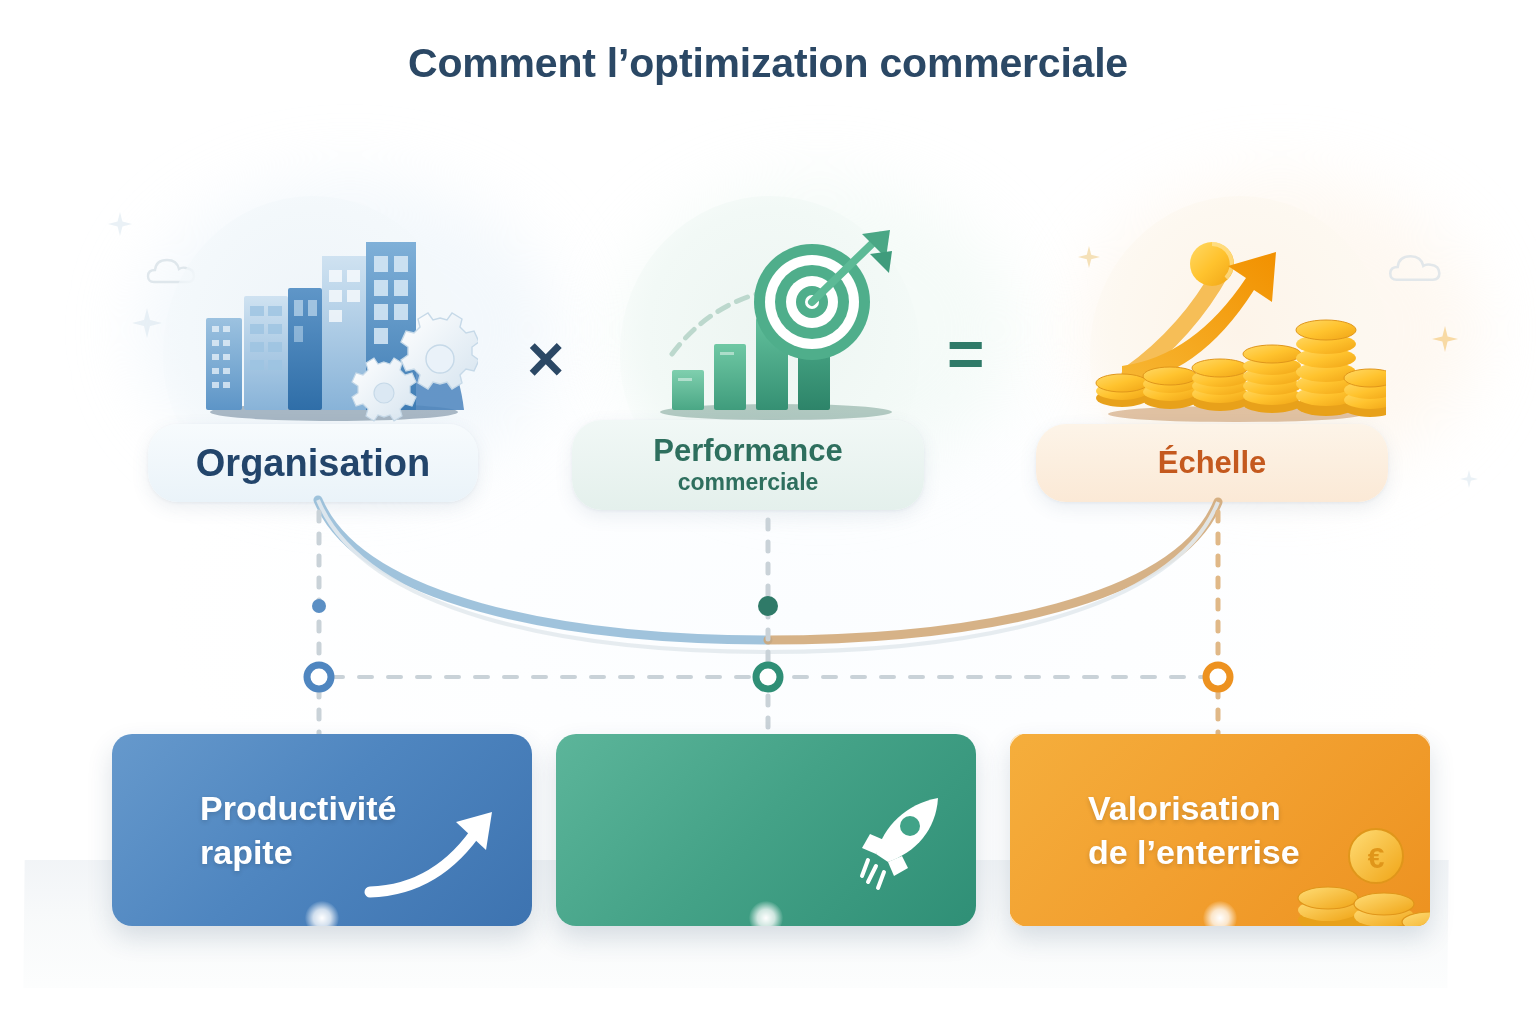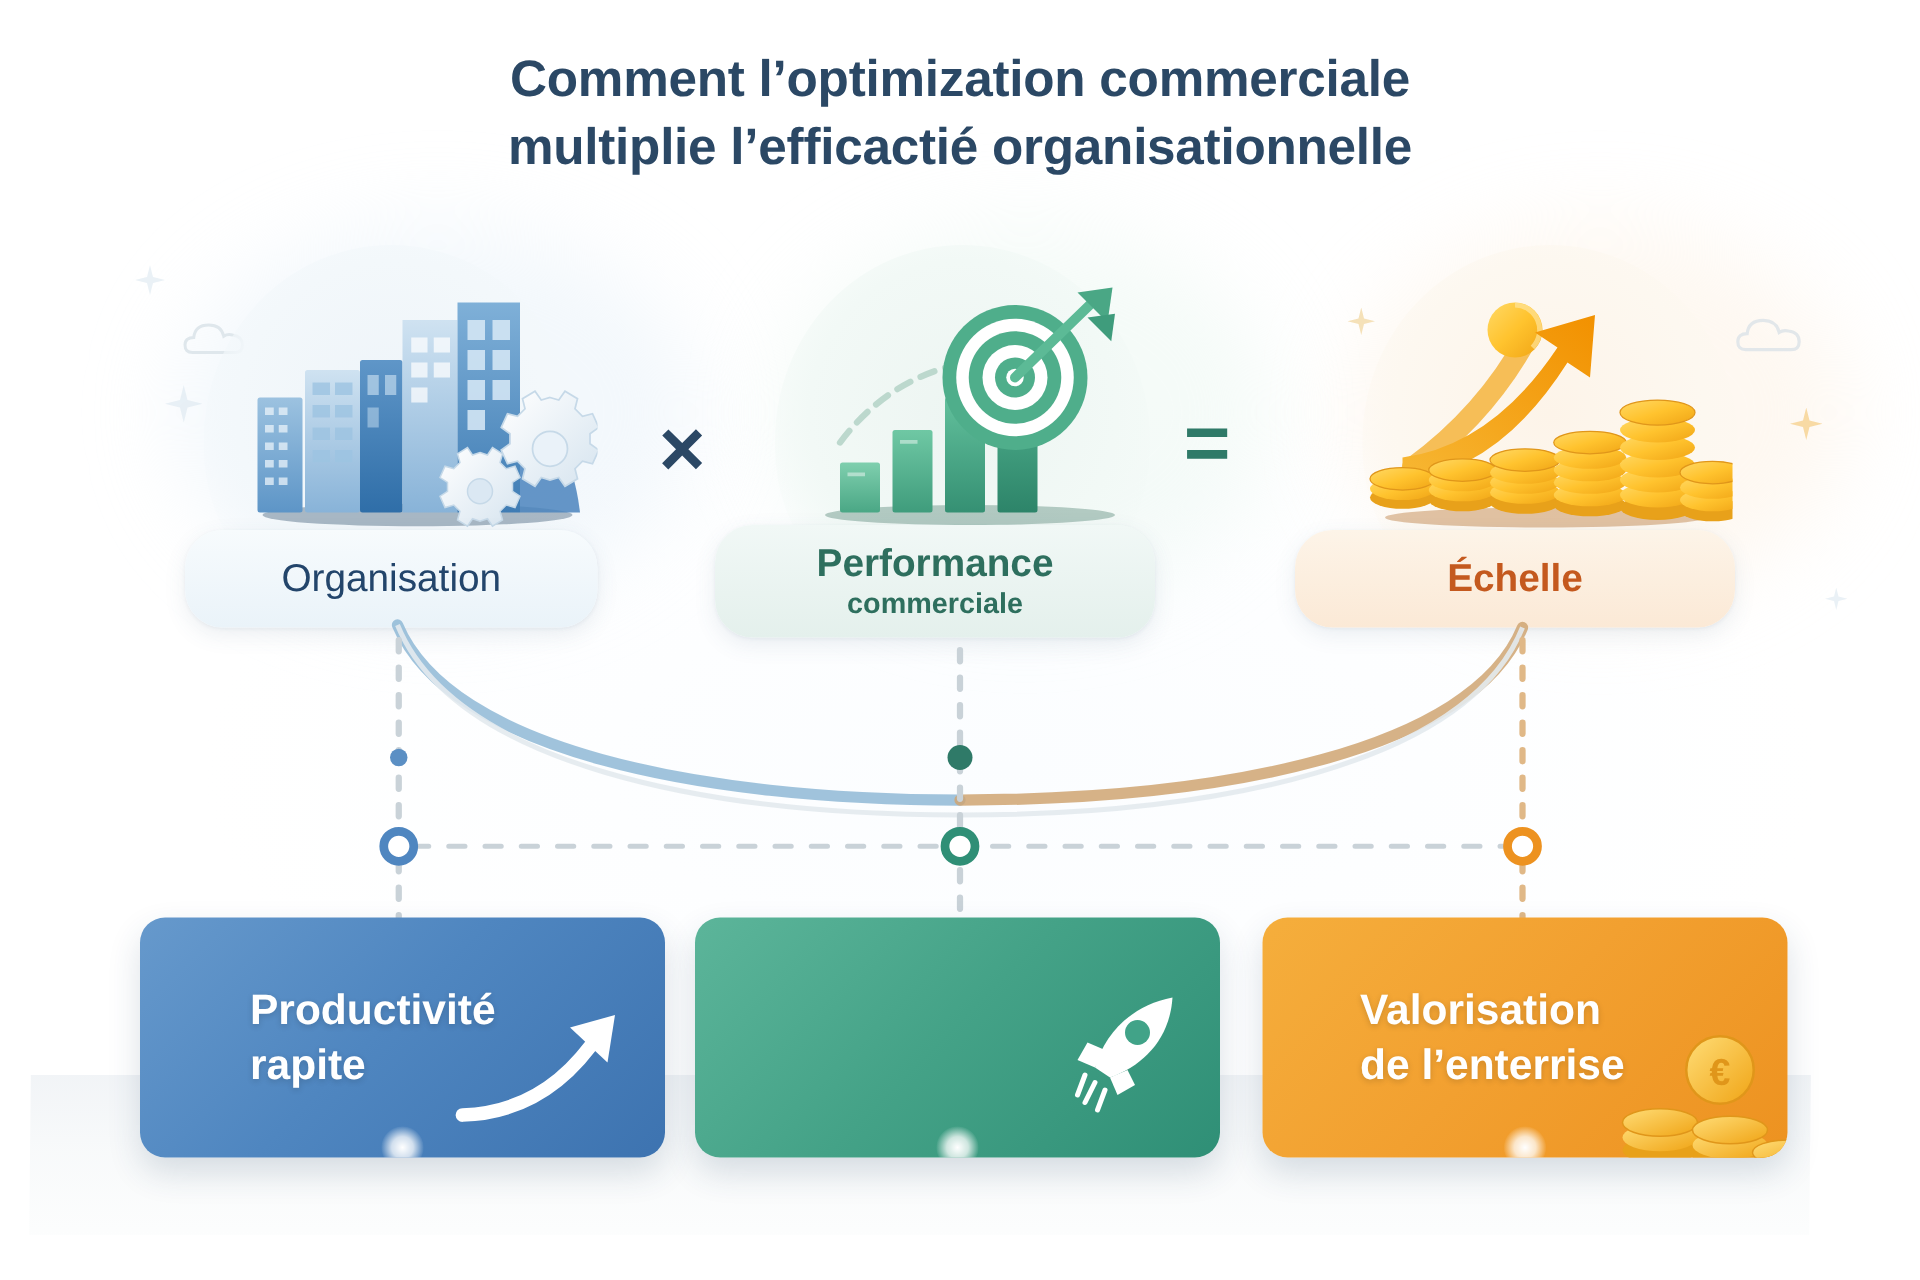--- a/index.html
+++ b/index.html
@@ -74,21 +74,21 @@
     position:absolute;
     border-radius:30px;
     display:flex;flex-direction:column;
     align-items:center;justify-content:center;
     box-shadow:0 6px 18px rgba(70,100,130,.10),0 1px 3px rgba(70,100,130,.07);
   }
   #pill-org{
     left:148px;top:424px;width:330px;height:78px;
     background:linear-gradient(180deg,#f7fbfd 0%,#eaf3f9 100%);
   }
-  #pill-org .t1{color:#23456b;font-size:31px;font-weight:400;}
+  #pill-org .t1{color:#23456b;font-size:38px;font-weight:700;}
   #pill-perf{
     left:572px;top:420px;width:352px;height:90px;
     background:linear-gradient(180deg,#f1f8f6 0%,#e4f0ec 100%);
   }
   #pill-perf .t1{color:#2e6f5e;font-size:31px;font-weight:700;line-height:34px;}
   #pill-perf .t2{color:#2e6f5e;font-size:23px;font-weight:700;line-height:28px;}
   #pill-ech{
     left:1036px;top:424px;width:352px;height:78px;
     background:linear-gradient(180deg,#fdf4e8 0%,#fbe9d6 100%);
   }
@@ -133,20 +133,21 @@
     left:112px;top:734px;width:420px;height:192px;
     background:linear-gradient(135deg,#6699cc 0%,#4f86c0 46%,#3d73b0 100%);
   }
   #card-cro{
     left:556px;top:734px;width:420px;height:192px;
     background:linear-gradient(135deg,#5cb59a 0%,#44a287 48%,#2f8f76 100%);
   }
   #card-val{
     left:1010px;top:734px;width:420px;height:192px;
     background:linear-gradient(135deg,#f5ae3c 0%,#f2a030 48%,#ed9220 100%);
+    border-radius:13px;
   }
 </style>
 </head>
 <body>
 
 <div id="canvas">
 
   <div class="deco">
     <div class="bigbloom" style="left:120px;top:180px;width:420px;height:300px;background:rgba(228,240,248,.45);"></div>
     <div class="bigbloom" style="left:600px;top:180px;width:400px;height:300px;background:rgba(229,244,238,.40);"></div>
@@ -161,21 +162,20 @@
     <svg class="cloudw" style="left:126px;top:256px;" width="56" height="30" viewBox="0 0 56 30">
       <path d="M8 26 q-6 0 -6 -6 q0 -6 7 -6 q1 -10 12 -10 q10 0 12 9 q3 -2 7 -1 q8 1 8 8 q0 6 -6 6 Z" fill="none" stroke="#dfe7ec" stroke-width="2.4"></path>
     </svg>
     <svg class="cloudw" style="left:1368px;top:252px;" width="60" height="32" viewBox="0 0 56 30">
       <path d="M8 26 q-6 0 -6 -6 q0 -6 7 -6 q1 -10 12 -10 q10 0 12 9 q3 -2 7 -1 q8 1 8 8 q0 6 -6 6 Z" fill="none" stroke="#e2e7ea" stroke-width="2.4"></path>
     </svg>
   </div>
 
   <div id="title">
     <span>Comment l’optimization commerciale</span>
-    <span class="l2">multiplie l’efficactié organisationnelle</span>
   </div>
 
   <div class="dome blue" style="left:163px;top:196px;"></div>
   <svg class="illu" style="left:188px;top:230px;" width="290" height="205" viewBox="0 0 290 205">
     <defs>
       <linearGradient id="bA" x1="0" y1="0" x2="0" y2="1">
           <stop offset="0" stop-color="#9cc2e0"></stop>
           <stop offset="1" stop-color="#5d95c7"></stop>
         </linearGradient>
       <linearGradient id="bB" x1="0" y1="0" x2="0" y2="1">

